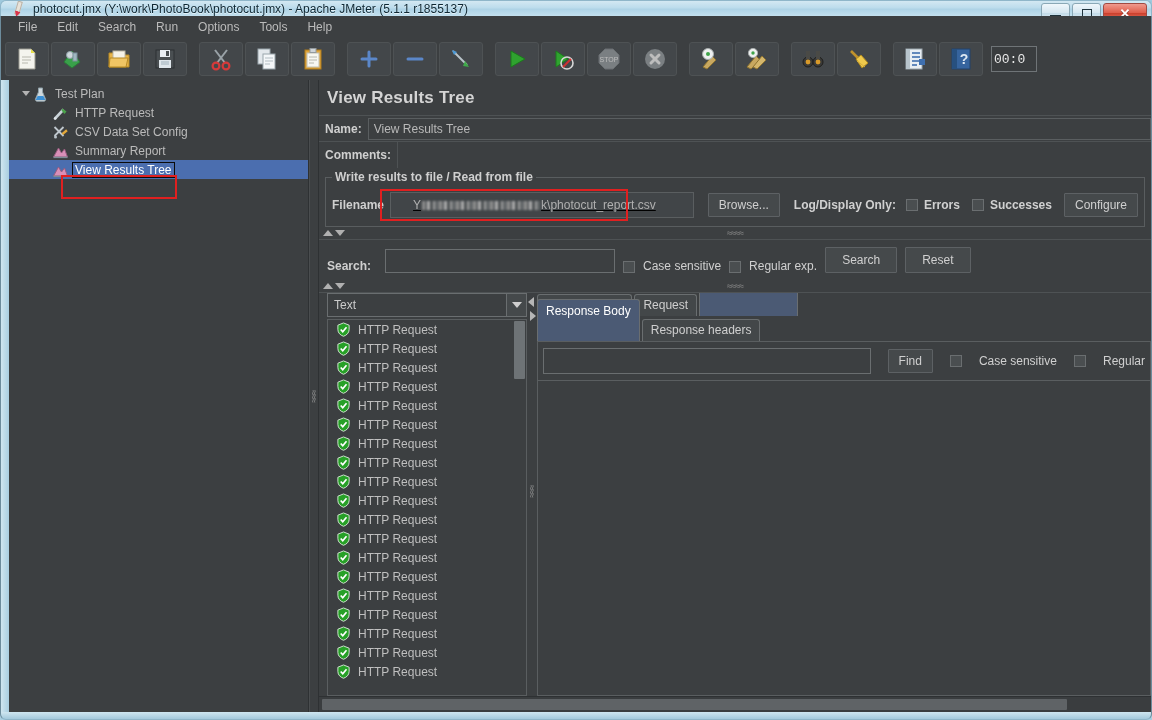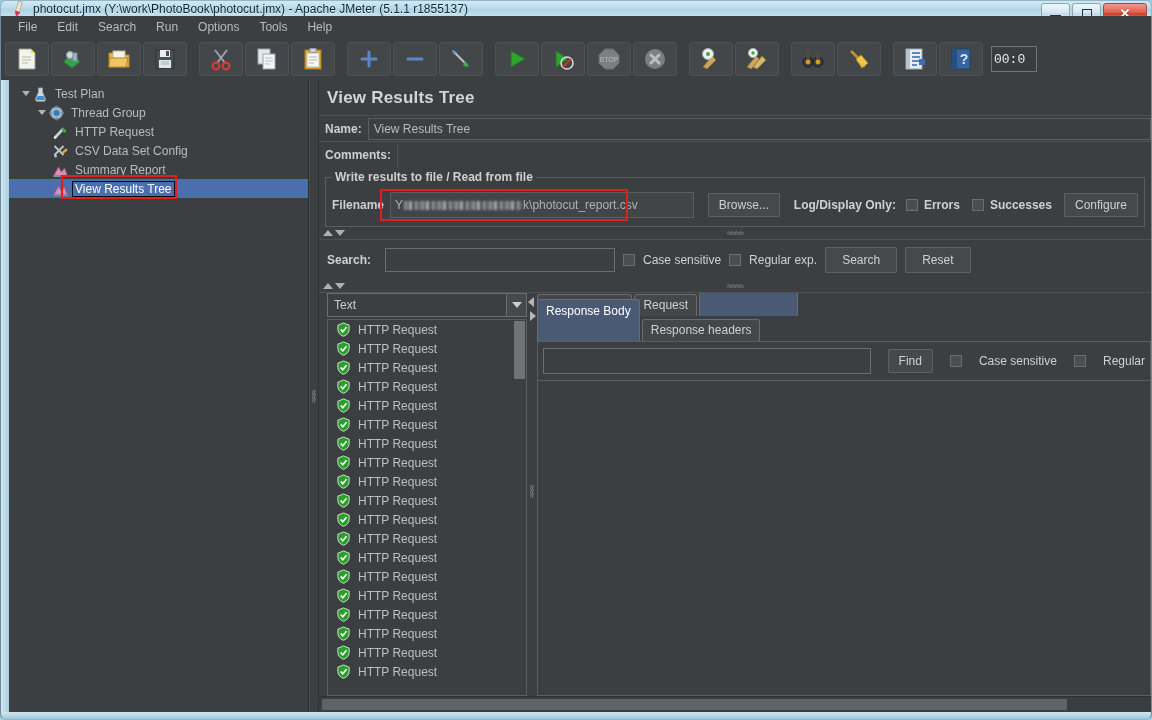--- a/index.html
+++ b/index.html
@@ -179,21 +179,21 @@
   }
   .groupbox > .gtitle {
     position: absolute; top: -8px; left: 6px; background: #3c3f41;
     font-size: 12px; color: #cfcfcf; font-weight: bold; padding: 0 3px;
     white-space: nowrap;
   }
   .file-row { display: flex; align-items: center; gap: 0; }
   .file-label { font-size: 12px; color: #cfcfcf; font-weight: bold; padding-right: 6px; }
   .file-input {
     width: 325px; height: 26px; background: #414548; border: 1px solid #5a5e60;
-    display: flex; align-items: center; padding-left: 4px; overflow: hidden;
+    display: flex; align-items: center; padding-left: 22px; overflow: hidden; text-decoration: underline;
   }
   .file-text { font-size: 12px; color: #b0b0b0; white-space: nowrap; }
   .redact {
     display: inline-block; height: 9px; width: 118px;
     background: repeating-linear-gradient(90deg,
       #8c8c8c 0 3px, #5b5f61 3px 5px, #a9a9a9 5px 8px, #4e5254 8px 11px,
       #9a9a9a 11px 13px, #636769 13px 17px);
     filter: blur(1.1px);
     vertical-align: -1px; margin: 0 1px;
   }
@@ -220,21 +220,21 @@
   .updown .tri-dn {
     width:0;height:0;border-left:5px solid transparent;border-right:5px solid transparent;
     border-top:6px solid #b0b0b0;
   }
   .updown .center-grip {
     position: absolute; left: 50%; transform: translateX(-50%);
     font-size: 9px; color: #8e8e8e; letter-spacing: -1px;
   }
 
   .search-bar {
-    display: flex; align-items: center; gap: 8px; padding: 7px 21px 7px 8px;
+    display: flex; align-items: flex-end; gap: 8px; padding: 7px 21px 7px 8px;
   }
   .search-input {
     width: 230px; height: 24px; background: #3c3f41; border: 1px solid #6a6e70;
   }
 
   
   .lower {
     flex: 1; display: flex; overflow: hidden; position: relative;
   }
   .results-col {
@@ -539,36 +539,20 @@
     <div class="tree-panel">
       <div class="tree-row indent1">
         <span class="tw">
             <i class="arrow open"></i>
           </span>
         <svg class="tnode-icon" viewBox="0 0 16 16">
             <path d="M6 2h4v4l3 7a1.6 1.6 0 0 1-1.5 2.2h-7A1.6 1.6 0 0 1 3 13l3-7z" fill="#cfd8dc" stroke="#8fa0a8"></path>
             <path d="M5.1 10h5.8l2 4.1H3.1z" fill="#3b8fd4"></path>
           </svg>
         <span class="tlabel">Test Plan</span>
-      </div>
-      <div class="tree-row indent2">
-        <span class="tw">
-            <i class="arrow open"></i>
-          </span>
-        <svg class="tnode-icon" viewBox="0 0 16 16">
-            <circle cx="8" cy="8" r="6.2" fill="#9fb6c4" stroke="#6d8391"></circle>
-            <circle cx="8" cy="8" r="3" fill="#2f7fc4"></circle>
-            <g stroke="#6d8391" stroke-width="2">
-              <line x1="8" y1="0.6" x2="8" y2="3"></line>
-              <line x1="8" y1="13" x2="8" y2="15.4"></line>
-              <line x1="0.6" y1="8" x2="3" y2="8"></line>
-              <line x1="13" y1="8" x2="15.4" y2="8"></line>
-            </g>
-          </svg>
-        <span class="tlabel">Thread Group</span>
       </div>
       <div class="tree-row indent3">
         <svg class="tnode-icon" viewBox="0 0 16 16">
             <line x1="2.5" y1="13.5" x2="11" y2="4.5" stroke="#c9d2d8" stroke-width="2.6"></line>
             <polygon points="10,3.5 14,6.5 12,9 9,5.5" fill="#4aa34a"></polygon>
             <circle cx="2.6" cy="13.6" r="1.4" fill="#e0e6ea"></circle>
           </svg>
         <span class="tlabel">HTTP Request</span>
       </div>
       <div class="tree-row indent3">

